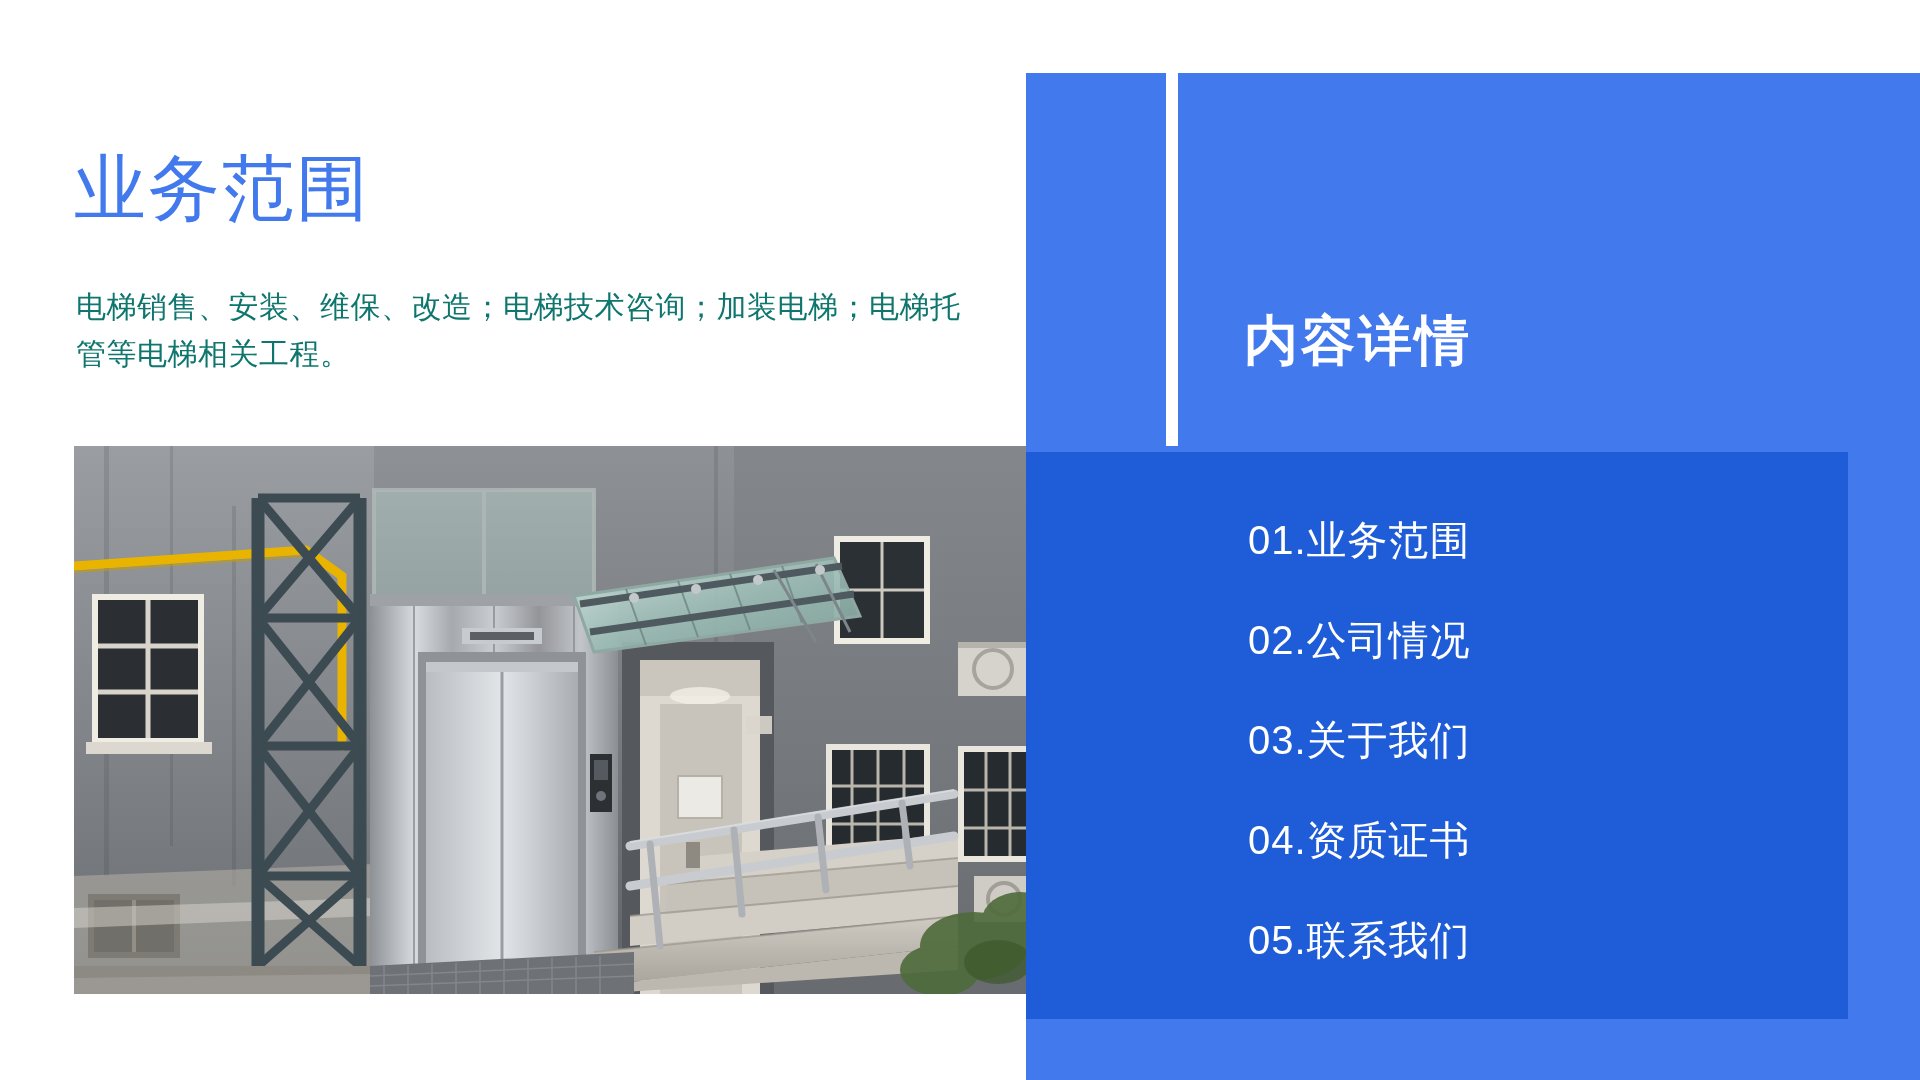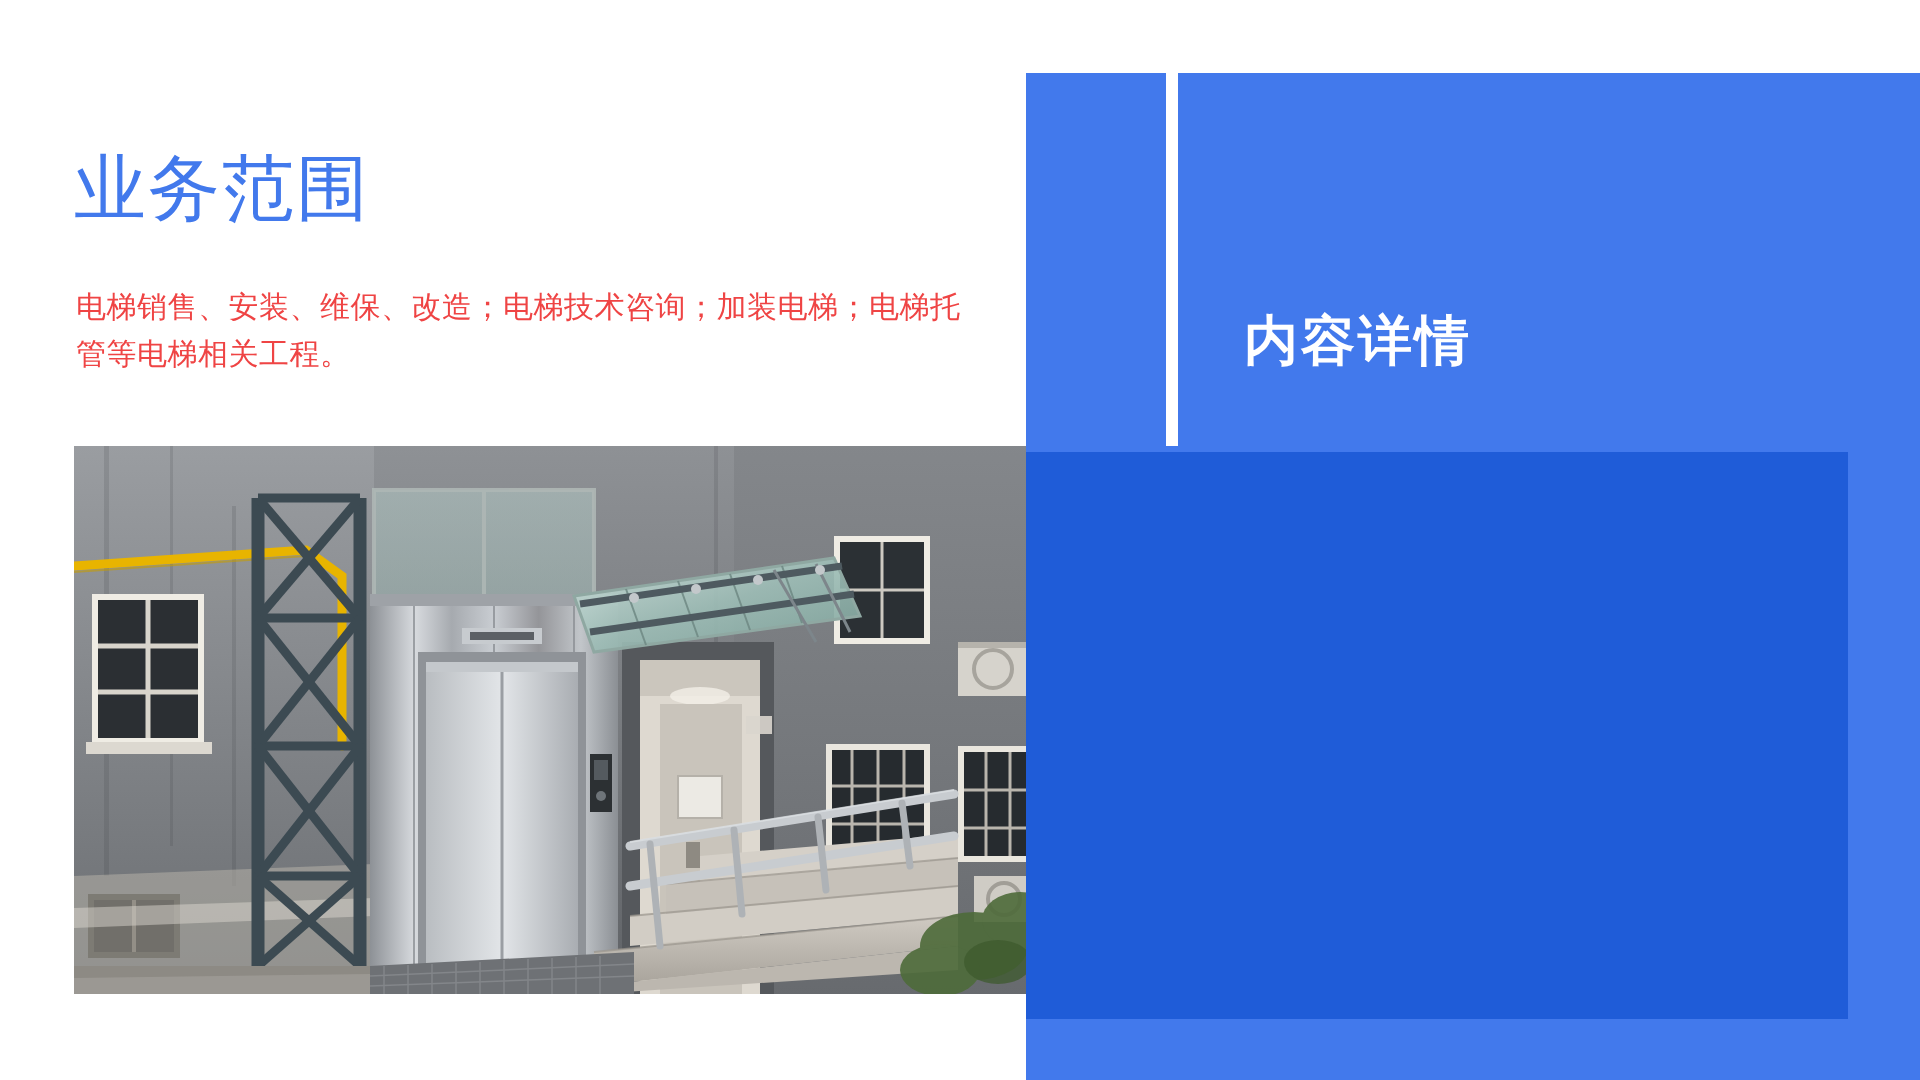--- a/index.html
+++ b/index.html
@@ -26,21 +26,21 @@
     letter-spacing:2px;
     line-height:1;
     white-space:nowrap;
   }
   .subtext{
     position:absolute;
     left:2px; top:283px;
     width:890px;
     font-size:30px;
     line-height:1.58;
-    color:#ef4444;
+    color:#0f766e;
     letter-spacing:0.5px;
   }
 
   
   .photo{
     position:absolute;
     left:74px; top:446px;
     width:960px; height:548px;
     overflow:hidden;
     background:#6d7175;
@@ -390,15 +390,22 @@
 
   <div class="rp">
     <div class="rp-band"></div>
     <div class="rp-header"></div>
     <div class="rp-band-gap"></div>
 
     <div class="rp-title">内容详情</div>
 
     <div class="rp-list"></div>
 
+    <div class="rp-items">
+      <div class="rp-item">01.业务范围</div>
+      <div class="rp-item">02.公司情况</div>
+      <div class="rp-item">03.关于我们</div>
+      <div class="rp-item">04.资质证书</div>
+      <div class="rp-item">05.联系我们</div>
+    </div>
   </div>
 
 </div>
 
 </body></html>

